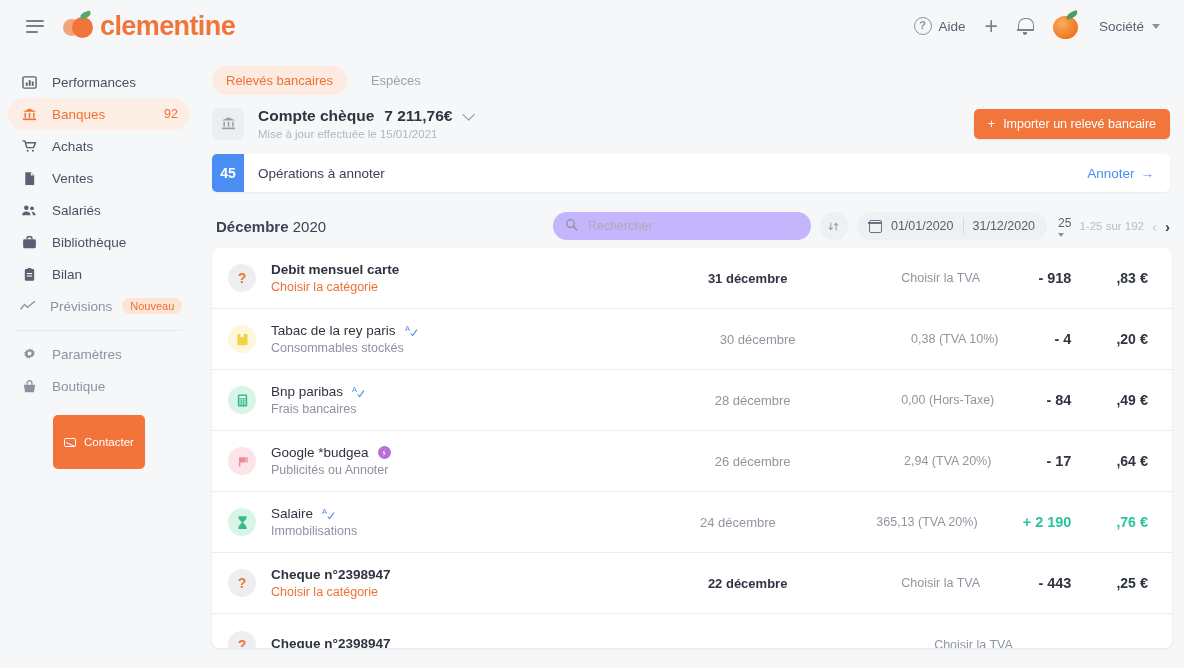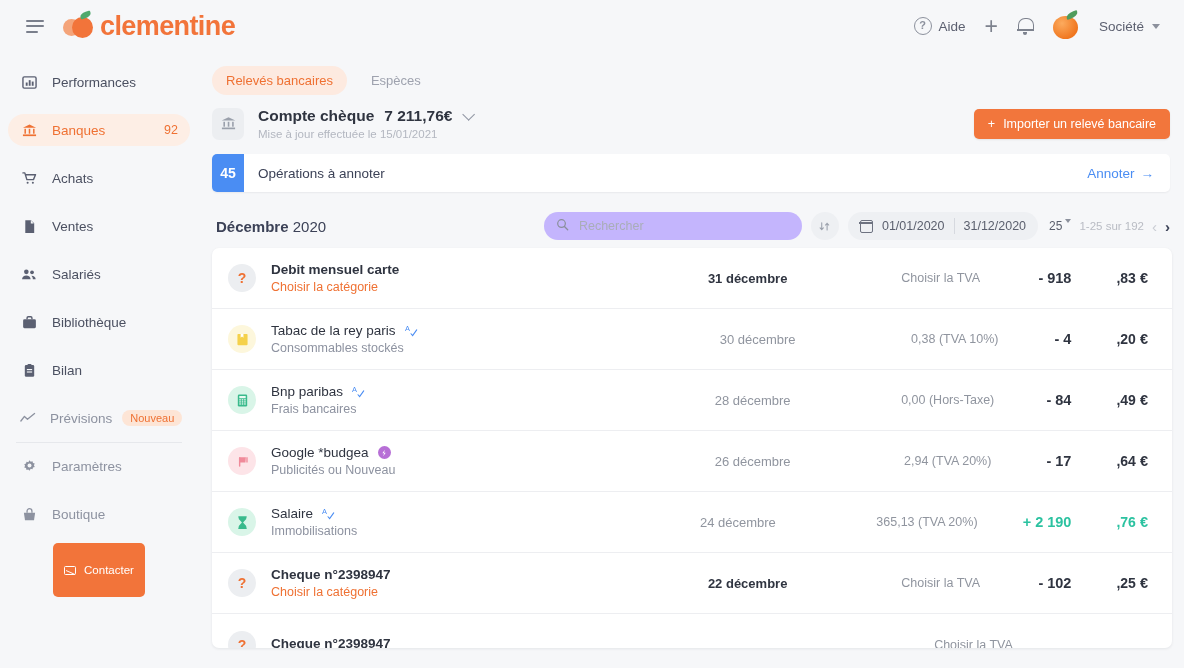--- a/index.html
+++ b/index.html
@@ -63,21 +63,21 @@
   .company { display: flex; align-items: center; gap: 8px; font-size: 13.5px; color: #5c6070; cursor: pointer; }
   .caret-d { width: 0; height: 0; border-left: 4.5px solid transparent; border-right: 4.5px solid transparent; border-top: 5px solid #8c919d; }
 
   
   .sidebar { position: absolute; left: 0; top: 52px; width: 198px; height: 616px; background: #f6f7f9; }
   .nav-item {
     display: flex; align-items: center; height: 32px; margin: 0 8px 0 8px;
     padding: 0 12px; border-radius: 16px; cursor: pointer;
     font-size: 13.5px; color: #4b5061;
   }
-  .nav-item + .nav-item { margin-top: 16px; }
+  .nav-item + .nav-item { margin-top: 0; }
   .nav-item .nv-ico { width: 18px; height: 18px; margin-right: 14px; display: flex; align-items: center; justify-content: center; color: #5b6072; }
   .nav-item.active { background: #fdeee5; color: #ef7133; }
   .nav-item.active .nv-ico { color: #ef7133; }
   .nav-item.muted { color: #8d92a0; }
   .nav-item.muted .nv-ico { color: #8d92a0; }
   .nav-count { margin-left: auto; font-size: 12.5px; color: #ef7133; }
   .nav-badge { margin-left: 10px; background: #fde5d6; color: #ef7133; font-size: 11px; border-radius: 9px; padding: 2px 8px; }
   .nav-sep { height: 1px; background: #e6e8ec; margin: 8px 16px 7px 16px; }
   .contact-wrap { display: flex; justify-content: center; margin-top: 13px; }
   .contact-btn {
@@ -136,21 +136,21 @@
     color: #4b5061; width: 100%; font-family: "Liberation Sans", sans-serif;
   }
   .search-box input::placeholder { color: #a9adb8; }
   .sort-btn { width: 28px; height: 28px; border-radius: 50%; background: #eef0f3; display: flex; align-items: center; justify-content: center; cursor: pointer; }
   .date-box { height: 28px; background: #eef0f3; border-radius: 14px; display: flex; align-items: center; padding: 0 12px; gap: 9px; }
   .date-val { font-size: 12.5px; color: #5a5f6d; cursor: pointer; }
   .vdiv { width: 1px; height: 16px; background: #d6d9df; }
   .cal-ico { width: 13px; height: 13px; border: 1.5px solid #6d7280; border-radius: 2px; position: relative; }
   .cal-ico::before { content: ""; position: absolute; left: -1.5px; top: 1.5px; width: 13px; height: 1.5px; background: #6d7280; }
   .pager { display: flex; align-items: center; gap: 8px; margin-left: 2px; }
-  .per-page { font-size: 12px; color: #5a5f6d; display: flex; gap: 3px; cursor: pointer; }
+  .per-page { font-size: 12px; color: #5a5f6d; display: flex; gap: 3px; cursor: pointer; flex-direction: column; }
   .caret-s { width: 0; height: 0; border-left: 3.5px solid transparent; border-right: 3.5px solid transparent; border-top: 4px solid #8c919d; }
   .range-txt { font-size: 11.5px; color: #b9bcc4; }
   .pg-arrow { font-size: 15px; color: #c9ccd3; cursor: pointer; line-height: 1; }
   .pg-arrow.on { color: #3c4257; font-weight: bold; }
 
   
   .table-card {
     margin: 4px 12px 0 14px; background: #fff; border-radius: 7px;
     box-shadow: 0 1px 3px rgba(16,24,40,0.08); overflow: hidden; height: 400px;
   }
@@ -502,21 +502,21 @@
       </div>
       <div class="r-main">
         <div class="r-title">
           <span>Google *budgea</span>
           <span class="pill-badge">
             <svg width="8" height="8" viewBox="0 0 10 10">
                 <path d="M6 1 3 5.4h2.2L4 9 7.2 4.6H5Z" fill="#fff"></path>
               </svg>
           </span>
         </div>
-        <div class="r-sub">Publicités ou Nouveau</div>
+        <div class="r-sub">Publicités ou Annoter</div>
       </div>
       <div class="r-date">26 décembre</div>
       <div class="r-tva">2,94 (TVA 20%)</div>
       <div class="r-amt"><span>- 17</span><span class="dec">,64</span><span> €</span></div>
     </div>
 
     <div class="trow">
       <div class="r-ico" style="background:#d9f5e8;">
         <svg width="15" height="15" viewBox="0 0 16 16">
             <path d="M4 2h8v2.2L8.6 8 12 11.8V14H4v-2.2L7.4 8 4 4.2Z" fill="#39ba8c"></path>
@@ -544,21 +544,21 @@
     <div class="trow">
       <div class="r-ico" style="background:#eceef1;color:#ef7133;font-weight:bold;font-size:14px;">?</div>
       <div class="r-main">
         <div class="r-title bold">
             <span>Cheque n°2398947</span>
           </div>
         <div class="r-sub todo">Choisir la catégorie</div>
       </div>
       <div class="r-date bold">22 décembre</div>
       <div class="r-tva">Choisir la TVA</div>
-      <div class="r-amt"><span>- 102</span><span class="dec">,25</span><span> €</span></div>
+      <div class="r-amt"><span>- 443</span><span class="dec">,25</span><span> €</span></div>
     </div>
 
     <div class="trow">
       <div class="r-ico" style="background:#eceef1;color:#ef7133;font-weight:bold;font-size:14px;">?</div>
       <div class="r-main">
         <div class="r-title bold">
             <span>Cheque n°2398947</span>
           </div>
         <div class="r-sub todo"></div>
       </div>

